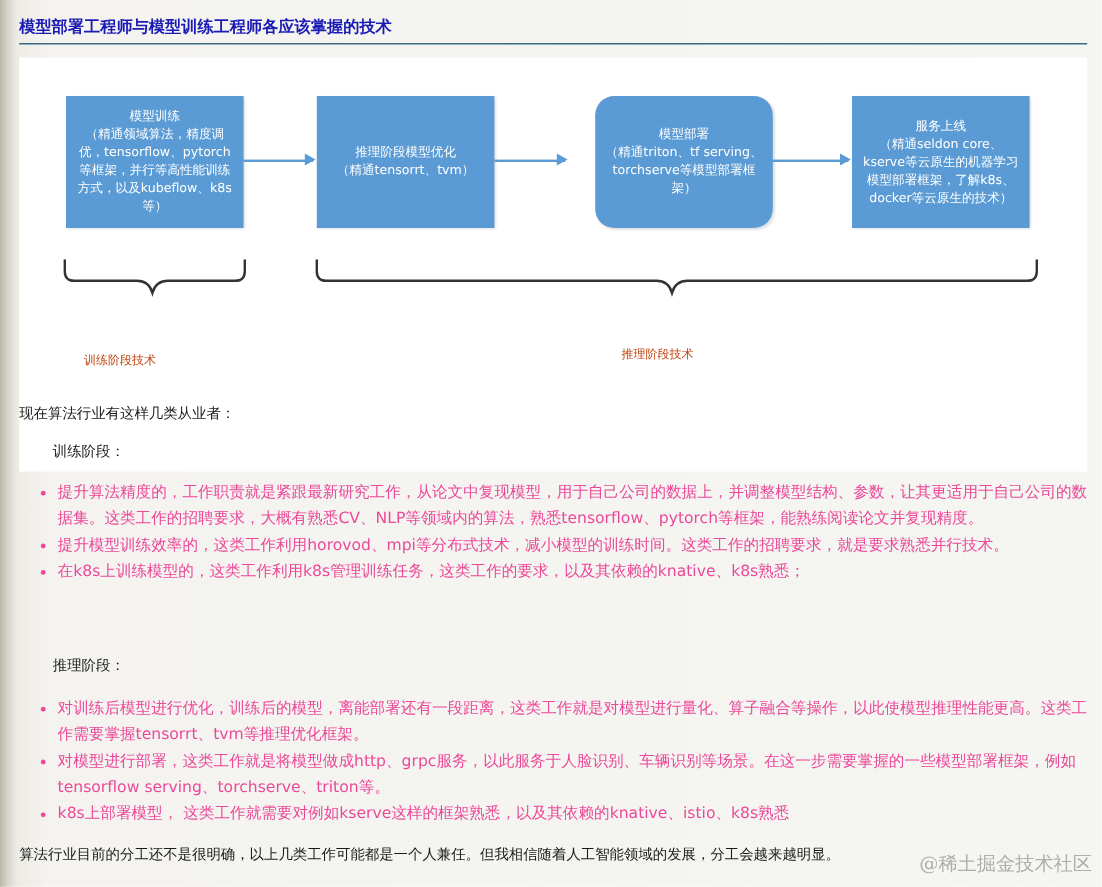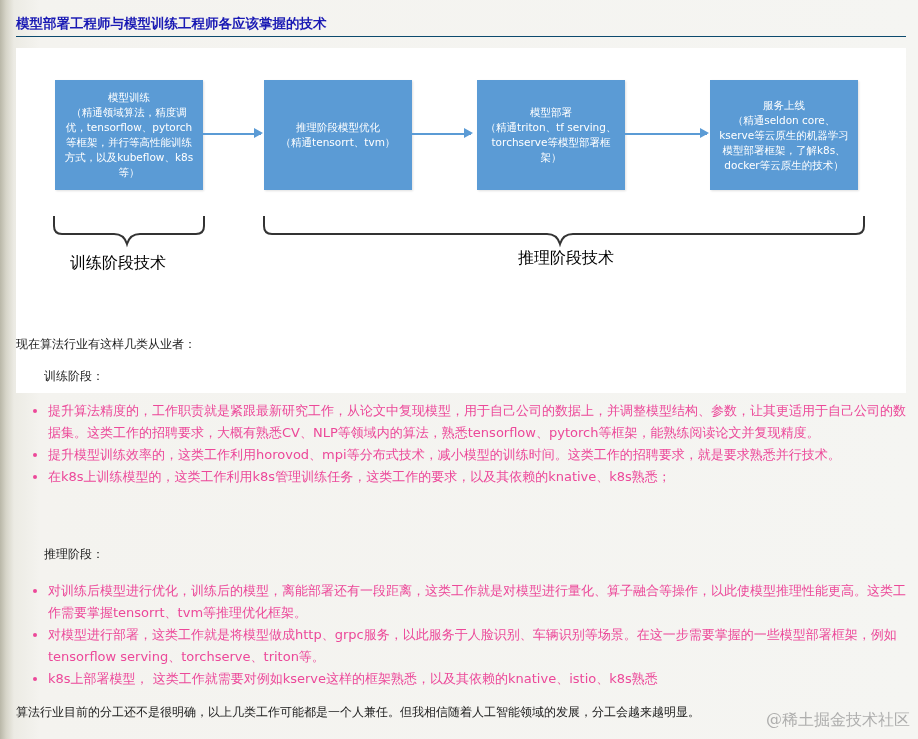--- a/index.html
+++ b/index.html
@@ -29,21 +29,21 @@
     }
     .arrow {
       position: absolute; top: 85px; height: 1.5px; background: #5b9bd5;
     }
     .arrow::after {
       content: ""; position: absolute; right: -2px; top: -5px;
       border-left: 9px solid #5b9bd5; border-top: 5.5px solid transparent; border-bottom: 5.5px solid transparent;
     }
     .brace { position: absolute; top: 168px; }
     .brace-label {
-      position: absolute; font-size: 16px; color: #000000;
+      position: absolute; font-size: 10px; color: #c2410c; margin-top: 40px;
     }
     .p {
       position: absolute; font-size: 12px; line-height: 23px; color: #1a1a1a;
     }
     ul.list {
       position: absolute; left: 26px; margin: 0; padding: 0 0 0 22px; width: 866px;
       font-size: 13px; line-height: 22px; color: #ec4899;
     }
     ul.list li { padding-left: 0; }
     .watermark {
@@ -57,21 +57,21 @@
 
 <div class="title">模型部署工程师与模型训练工程师各应该掌握的技术</div>
 
 <div class="figure">
   <div class="box" style="left:39px;">模型训练
 （精通领域算法，精度调优，tensorflow、pytorch等框架，并行等高性能训练方式，以及kubeflow、k8s等）</div>
   <div class="arrow" style="left:187px; width:58px;"></div>
   <div class="box" style="left:248px;">推理阶段模型优化
 （精通tensorrt、tvm）</div>
   <div class="arrow" style="left:396px; width:59px;"></div>
-  <div class="box" style="left:461px;">模型部署
+  <div class="box" style="left:480px;border-radius:16px;">模型部署
 （精通triton、tf serving、torchserve等模型部署框架）</div>
   <div class="arrow" style="left:606px; width:85px;"></div>
   <div class="box" style="left:694px;">服务上线
 （精通seldon core、kserve等云原生的机器学习模型部署框架，了解k8s、docker等云原生的技术）</div>
 
   <svg class="brace" style="left:36px;" width="156" height="32">
     <path d="M2 0 V10 Q2 18 10 18 H62 Q72 18 75 28 Q78 18 88 18 H144 Q152 18 152 10 V0" fill="none" stroke="#333" stroke-width="2"></path>
   </svg>
   <div class="brace-label" style="left:54px; top:205px;">训练阶段技术</div>
 

